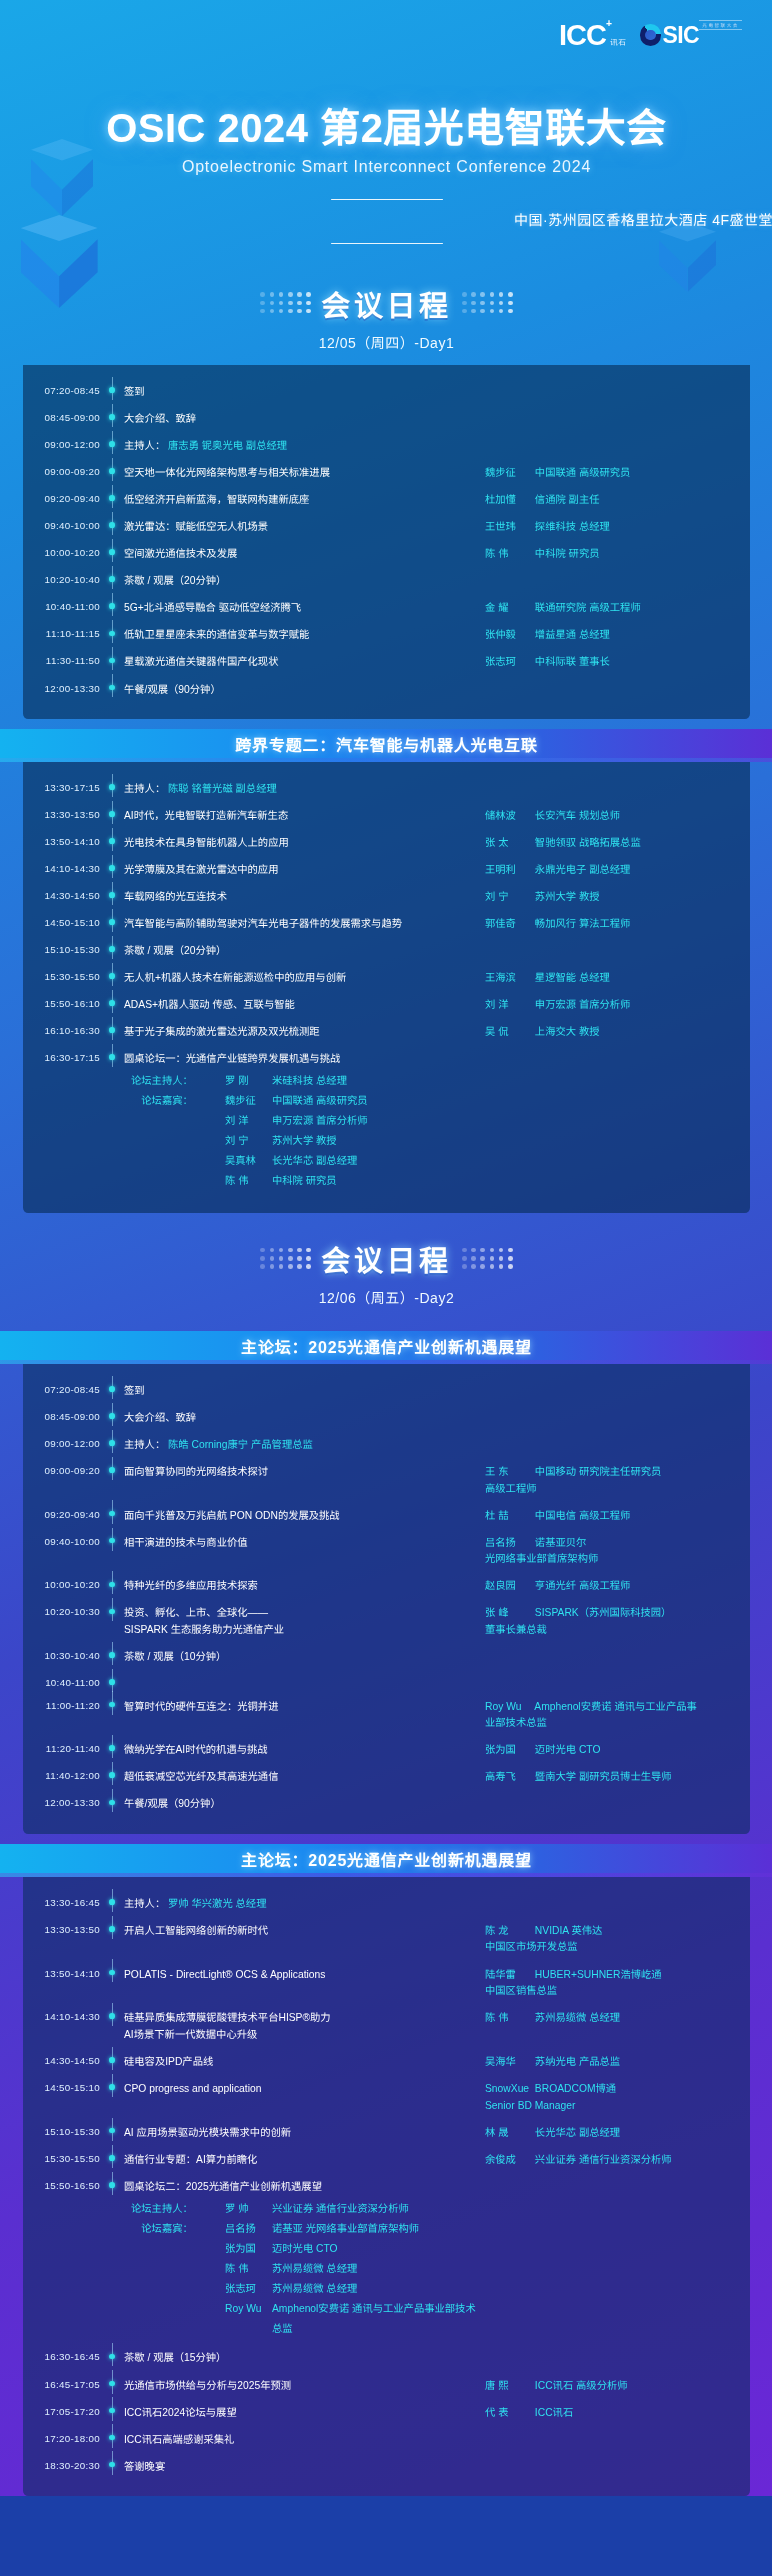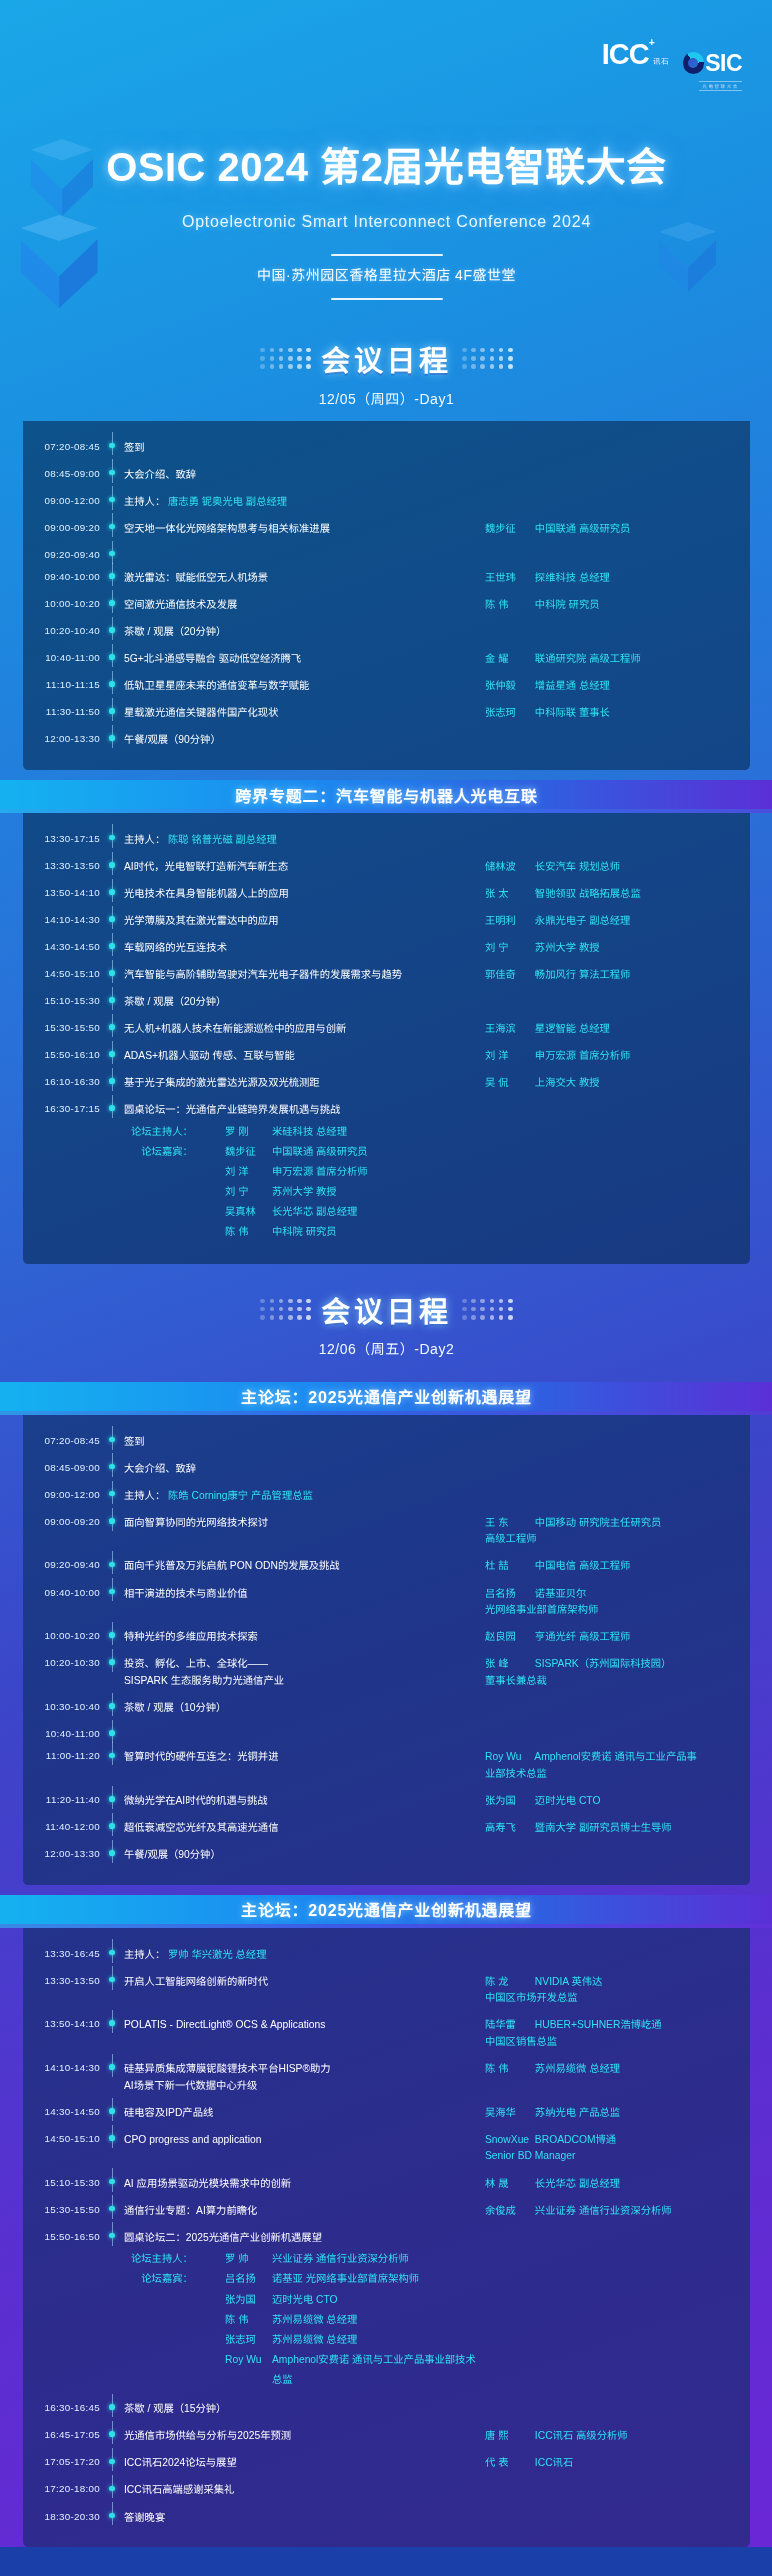--- a/index.html
+++ b/index.html
@@ -20,40 +20,40 @@
   .cube .lf{position:absolute;top:26%;left:0;width:50%;height:74%;background:rgba(40,120,240,.55);clip-path:polygon(0 0,100% 54%,100% 100%,0 48%);}
   .cube .rt{position:absolute;top:26%;left:50%;width:50%;height:74%;background:rgba(30,80,210,.55);clip-path:polygon(0 54%,100% 0,100% 48%,0 100%);}
 
   
   .hero { position:relative; padding:0 0 13.4px; }
   .logos { display:flex; justify-content:flex-end; align-items:center; gap:13.4px; padding:18.5px 31px 0; }
   .logo-icc { display:flex; align-items:flex-end; gap:4.1px; }
   .logo-icc .mark { font-size:29px; font-weight:bold; letter-spacing:-1px; color:#fff; line-height:1; position:relative;}
   .logo-icc .mark sup{font-size:10.3px;position:absolute;top:-2.1px;right:-5.2px;}
   .logo-icc .cn { font-size:7.7px; color:#e8f3ff; padding-bottom:3.1px; letter-spacing:0.5px;}
-  .logo-osic { display:flex; flex-direction:column; align-items:flex-end;margin-top:28px; }
+  .logo-osic { display:flex; flex-direction:row; align-items:flex-start; }
   .logo-osic .row { display:flex; align-items:center; gap:1px;}
   .osic-c { width:21.6px;height:21.6px;border-radius:50%;
     background:conic-gradient(from 200deg,#0e1f6b 0 35%,#1ec8ef 35% 68%,#0e1f6b 68% 100%);
     position:relative; }
   .osic-c::after{content:"";position:absolute;inset:5.7px;border-radius:50%;
     background:linear-gradient(135deg,#2a58c8,#2f6ad6);}
   .logo-osic .txt { font-size:23px; font-weight:bold; letter-spacing:-0.5px; color:#fff; line-height:1;}
   .logo-osic .sub { font-size:4.6px; color:#bcd9f5; letter-spacing:1.5px; margin-top:1.5px;
     border-top:0.5px solid rgba(255,255,255,.45); border-bottom:0.5px solid rgba(255,255,255,.45);
     padding:1px 3.1px; }
 
   .hero-title { text-align:center; margin-top:44px; font-size:40px; font-weight:bold;
     letter-spacing:0.5px; text-shadow:0 0 9.3px rgba(140,220,255,.95),0 0 21.6px rgba(90,170,255,.7); }
-  .hero-sub { text-align:center; margin-top:20px; font-size:16px; letter-spacing:0.8px;
+  .hero-sub { text-align:center; margin-top:4px; font-size:16px; letter-spacing:0.8px;
     color:#eaf6ff; text-shadow:0 0 7.2px rgba(120,210,255,.8); }
   .rule { width:112px; height:1.5px; background:rgba(255,255,255,.9); margin:23px auto 0; border-radius:1px;}
   .hero-date { text-align:center; margin-top:13.4px; font-size:14px; letter-spacing:0.5px; color:#fff;
     text-shadow:0 0 5.2px rgba(120,200,255,.7); }
-  .hero-place { text-align:center; margin-top:8.2px; font-size:14px; letter-spacing:0.5px; color:#fff;
+  .hero-place { text-align:right; margin-top:8.2px; font-size:14px; letter-spacing:0.5px; color:#fff;
     text-shadow:0 0 5.2px rgba(120,200,255,.7); }
   .rule2 { width:112px; height:1.5px; background:rgba(255,255,255,.9); margin:14.4px auto 0; border-radius:1px;}
 
   
   .day-banner { position:relative; text-align:center; padding:24px 0 13.4px; }
   .day-banner .ttl-wrap { display:flex; align-items:center; justify-content:center; gap:10.3px;}
   .dots { display:grid; grid-template-columns:repeat(6,1fr); grid-auto-rows:4.6px; gap:3.6px 4.6px; }
   .dots i { width:4.6px;height:4.6px;border-radius:50%;background:rgba(255,255,255,.75); display:block;}
   .dots i:nth-child(6n+1){opacity:.35}.dots i:nth-child(6n+2){opacity:.5}
   .dots i:nth-child(6n+3){opacity:.62}.dots i:nth-child(6n+4){opacity:.74}
@@ -223,20 +223,24 @@
             <div class="cell">
               <div class="topic">空天地一体化光网络架构思考与相关标准进展</div>
               <div class="spk"><span class="name">魏步征</span> 中国联通 高级研究员</div>
             </div>
           </div>
           <div class="row">
             <div class="time">09:20-09:40</div>
             <div class="axis">
               <span class="dot"></span>
             </div>
+            <div class="cell">
+              <div class="topic">低空经济开启新蓝海，智联网构建新底座</div>
+              <div class="spk"><span class="name">杜加懂</span> 信通院 副主任</div>
+            </div>
           </div>
           <div class="row">
             <div class="time">09:40-10:00</div>
             <div class="axis">
               <span class="dot"></span>
             </div>
             <div class="cell">
               <div class="topic">激光雷达：赋能低空无人机场景</div>
               <div class="spk"><span class="name">王世玮</span> 探维科技 总经理</div>
             </div>

